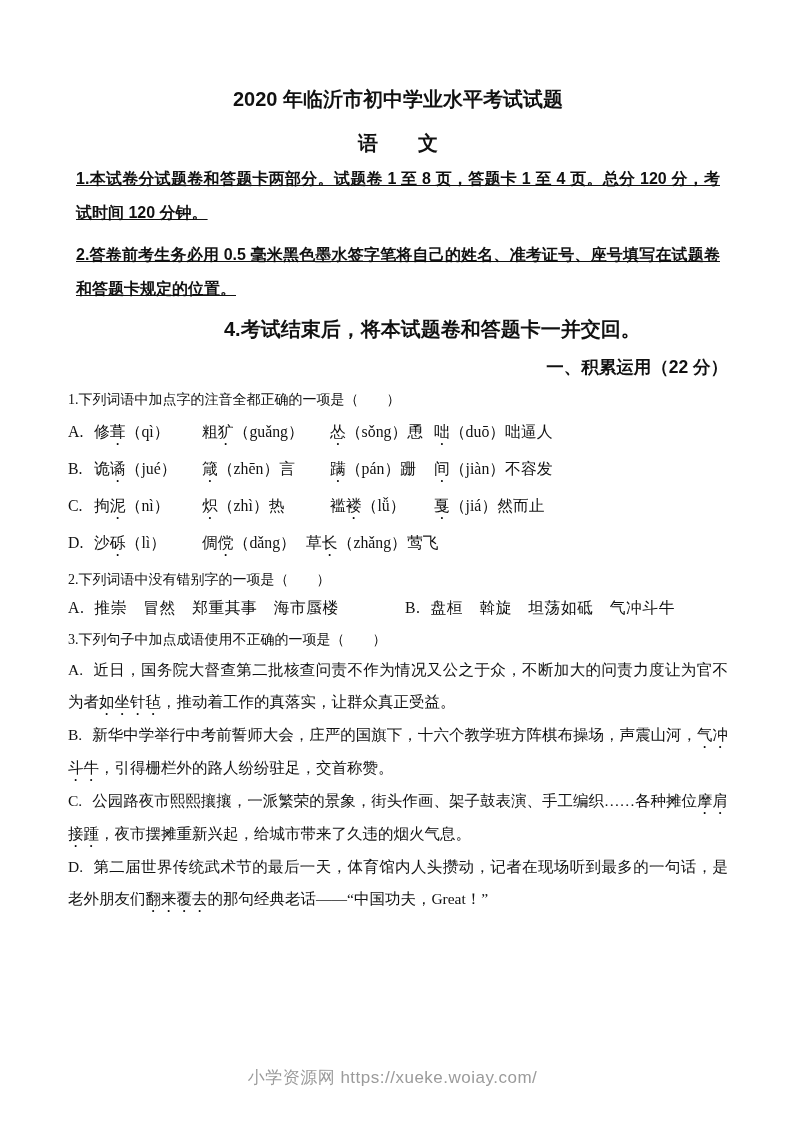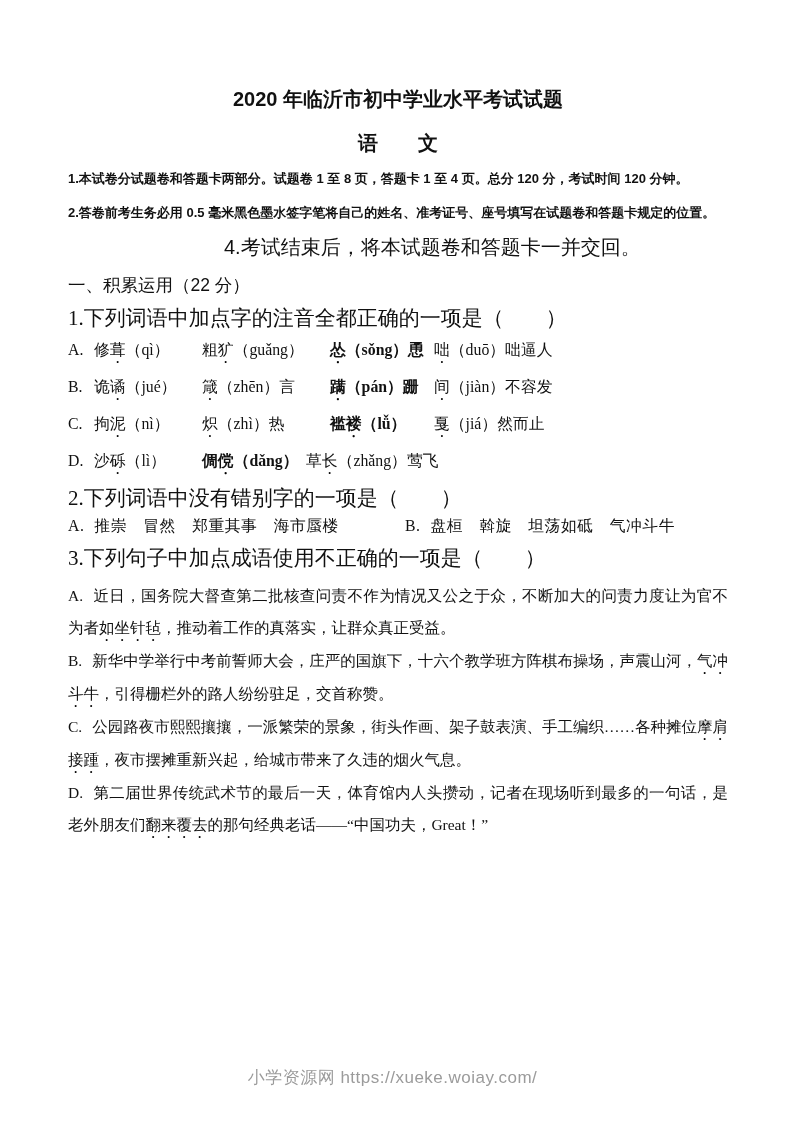--- a/index.html
+++ b/index.html
@@ -32,75 +32,77 @@
   }
   .notice-head {
     text-align: center;
     font-family: "Liberation Sans", sans-serif;
     font-weight: 700;
     font-size: 20px;
     line-height: 28px;
     margin-top: 18px;
   }
   .notice {
-    margin: 0;
+    margin: 8px;
     font-family: "Liberation Sans", sans-serif;
     font-weight: 700;
-    font-size: 13px;
+    font-size: 16px;
     line-height: 34px;
     text-align: justify;
+    text-decoration: underline;
   }
   .notice.first { margin-top: 6px; }
   .notice4 {
     margin: 2px 0 0 156px;
     font-family: "Liberation Sans", sans-serif;
-    font-weight: 400;
+    font-weight: 700;
     font-size: 20px;
     line-height: 30px;
   }
   .section-head {
     margin-top: 10px;
     font-family: "Liberation Sans", sans-serif;
-    font-weight: 400;
+    font-weight: 700;
     font-size: 17.5px;
     line-height: 26px;
+    text-align: right;
   }
   .stem {
     margin: 8px 0 0 0;
-    font-size: 21px;
+    font-size: 14px;
     line-height: 24px;
   }
   .q1row {
     display: flex;
     margin-top: 8px;
     font-size: 15.8px;
     line-height: 24px;
   }
   .q1row .lbl { flex: 0 0 26px; }
   .c { white-space: nowrap; overflow: visible; }
   .c1 { flex: 0 0 108px; }
   .c2 { flex: 0 0 128px; }
-  .c3 { flex: 0 0 104px; font-weight: bold; }
+  .c3 { flex: 0 0 104px; }
   .c4 { flex: 1 1 auto; }
   .q2row {
     display: flex;
     margin-top: 4px;
     font-size: 15.8px;
     line-height: 24px;
     letter-spacing: 0.5px;
   }
   .q2opt.colA { flex: 0 0 337px; }
   .q2opt .lbl { margin-right: 10px; }
   .q3para {
     margin: 0;
     font-size: 15.5px;
     line-height: 32px;
     text-align: justify;
   }
-  .q3para.first { margin-top: 10px; }
+  .q3para.first { margin-top: 2px; }
   .q3para .lbl { margin-right: 10px; }
   .dot {
     -webkit-text-emphasis: filled dot #000000;
     -webkit-text-emphasis-position: under right;
     text-emphasis: filled dot #000000;
     text-emphasis-position: under right;
   }
   .footer {
     position: absolute;
     left: 0;

